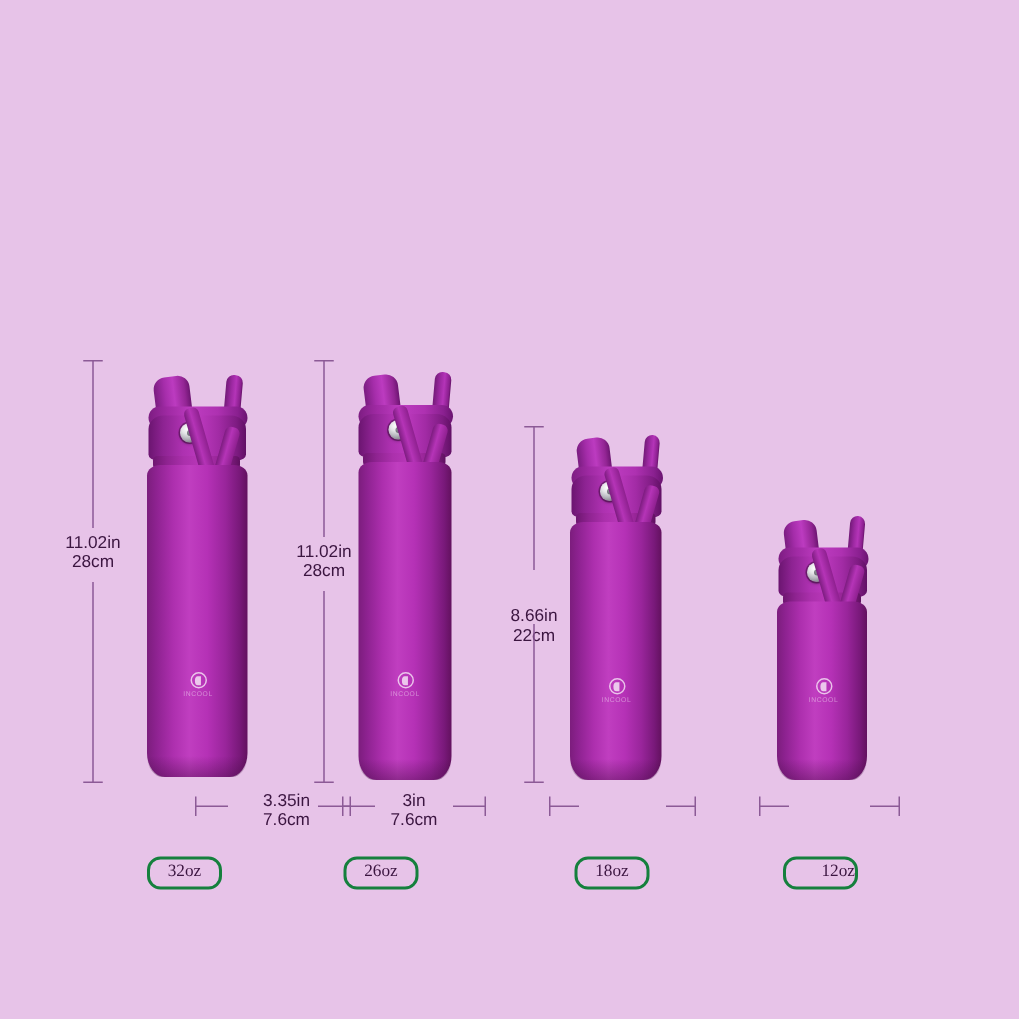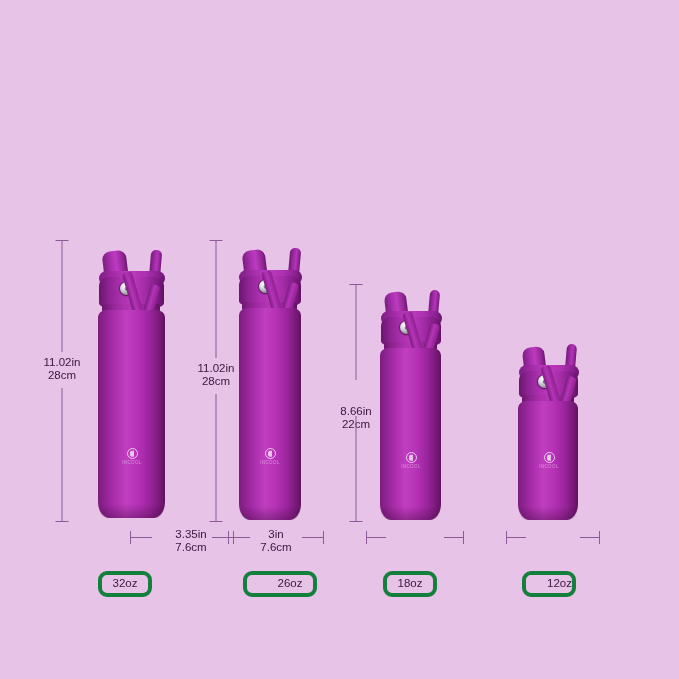--- a/index.html
+++ b/index.html
@@ -96,27 +96,28 @@
     top: 5px;
     left: 0;
     width: 100%;
     white-space: nowrap;
   }
 
   
   .pill {
     position: absolute;
     height: 18px;
-    border: 4px solid #15803d;
+    border: 2px solid #15803d;
     border-radius: 9px;
     color: #3b1540;
     font-size: 11.5px;
     line-height: 17px;
     text-align: center;
     background: transparent;
+    font-family: Liberation Serif, serif;
   }
 
   
   .bottle { position: absolute; }
 
   
   .b-body {
     position: absolute;
     background: linear-gradient(to right,
       #7c1d7d 0%,
@@ -411,17 +412,17 @@
   </div>
 
   <div class="hdim" style="left:506px; top:523px; width:94px; height:30px;">
     <div class="hcap" style="left:0px;"></div>
     <div class="hline" style="left:0px; width:20px;"></div>
     <div class="hline" style="left:74px; width:20px;"></div>
     <div class="hcap" style="left:93px;"></div>
   </div>
 
   <div class="pill" style="left:98px; top:571px; width:46px;">32oz</div>
-  <div class="pill" style="left:243px; top:571px; width:46px;padding-left:20px;">26oz</div>
+  <div class="pill" style="left:229px; top:571px; width:46px;">26oz</div>
   <div class="pill" style="left:383px; top:571px; width:46px;">18oz</div>
   <div class="pill" style="left:522px; top:571px; width:46px;text-align:right;">12oz</div>
 
 </div>
 
 </body></html>

